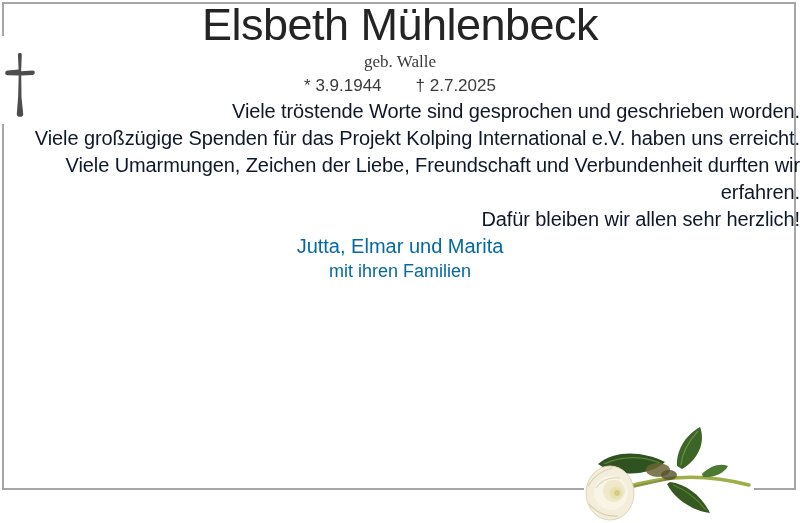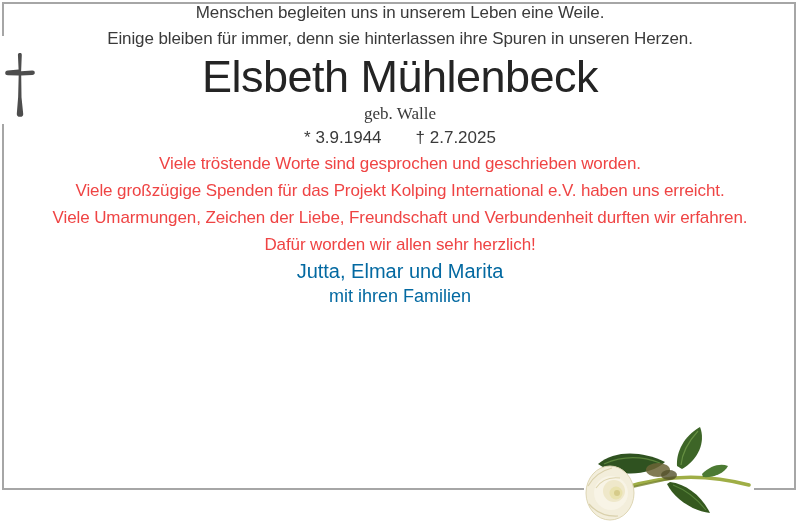--- a/index.html
+++ b/index.html
@@ -28,21 +28,21 @@
   .content{
     position:absolute;left:0;top:0;width:800px;height:490px;
     text-align:center;
   }
   .content > div{margin:0;}
   .epigraph{margin-top:31px;font-size:17px;line-height:26px;letter-spacing:-0.1px;color:#3a3a3a;}
   .name{margin-top:28px;font-size:45px;line-height:50px;letter-spacing:-0.5px;color:#242424;}
   .maiden{margin-top:11px;font-size:17px;line-height:24px;color:#3a3a3a;font-family:Liberation Serif, serif;}
   .dates{font-size:17px;line-height:24px;color:#3a3a3a;text-align:center;}
   .dates .row{display:inline-flex;gap:34px;}
-  .thanks{margin-top:20px;font-size:17px;line-height:27px;letter-spacing:-0.1px;color:#ef4444;}
+  .thanks{margin-top:20px;font-size:20px;line-height:27px;letter-spacing:-0.1px;color:#0f172a;text-align:right;}
   .mourners{margin-top:21px;color:#0369a1;}
   .mourners .names{font-size:20px;line-height:26px;}
   .mourners .suffix{font-size:18px;line-height:25px;}
   .dateline{margin-top:23px;font-size:20px;line-height:26px;color:#333333;}
   .rose{
     position:absolute;left:570px;top:418px;width:192px;height:105px;
   }
 </style>
 </head>
 <body>
@@ -71,41 +71,37 @@
         C31.8 24.2 32.7 23.4 32.7 21.9
         C32.7 20.4 31.75 19.6 29.95 19.7
         L18.2 20.3
         L18.9 3.2
         C18.95 1.7 18.5 1 17 1 Z"></path>
     </svg>
   </div>
 
   <div class="content">
 
-    <div class="epigraph">
-      <div>Menschen begleiten uns in unserem Leben eine Weile.</div>
-      <div>Einige bleiben für immer, denn sie hinterlassen ihre Spuren in unseren Herzen.</div>
-    </div>
 
     <div class="name">Elsbeth Mühlenbeck</div>
 
     <div class="maiden">geb. Walle</div>
 
     <div class="dates">
       <span class="row">
         <span>* 3.9.1944</span>
         <span>† 2.7.2025</span>
       </span>
     </div>
 
     <div class="thanks">
       <div>Viele tröstende Worte sind gesprochen und geschrieben worden.</div>
       <div>Viele großzügige Spenden für das Projekt Kolping International e.V. haben uns erreicht.</div>
       <div>Viele Umarmungen, Zeichen der Liebe, Freundschaft und Verbundenheit durften wir erfahren.</div>
-      <div>Dafür worden wir allen sehr herzlich!</div>
+      <div>Dafür bleiben wir allen sehr herzlich!</div>
     </div>
 
     <div class="mourners">
       <div class="names">Jutta, Elmar und Marita</div>
       <div class="suffix">mit ihren Familien</div>
     </div>
 
 
   </div>
 

